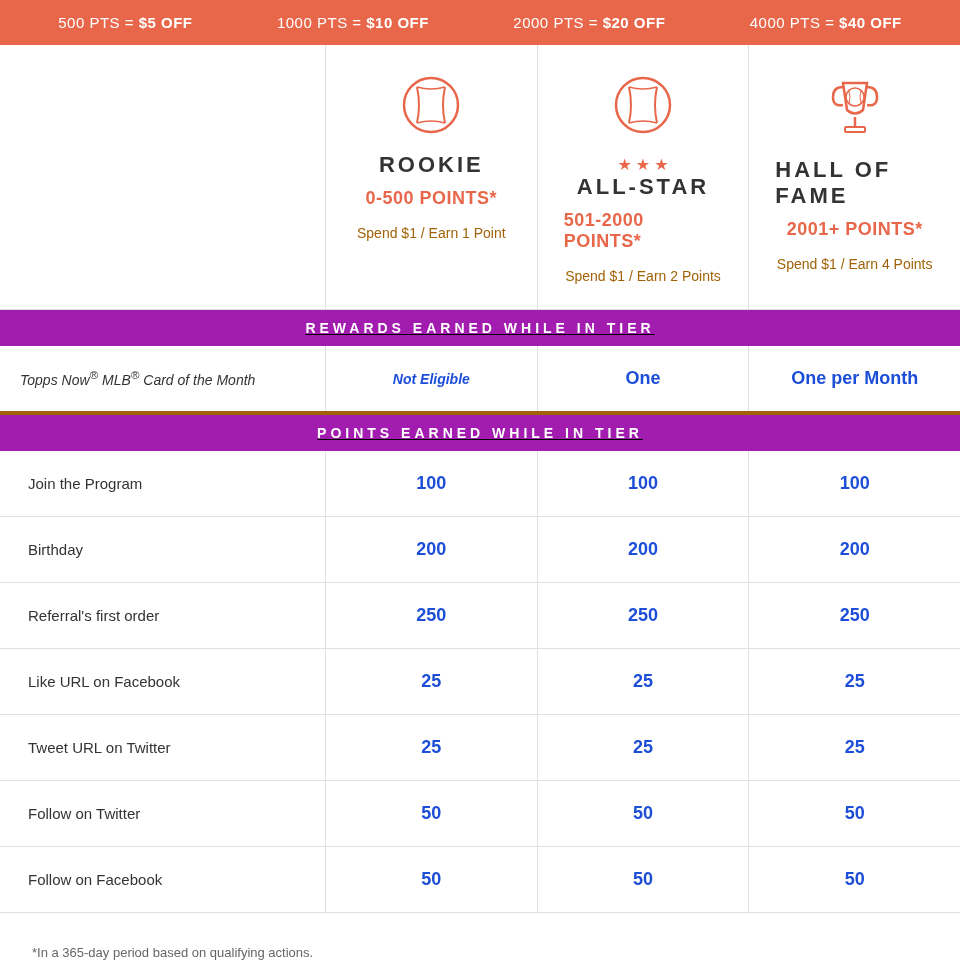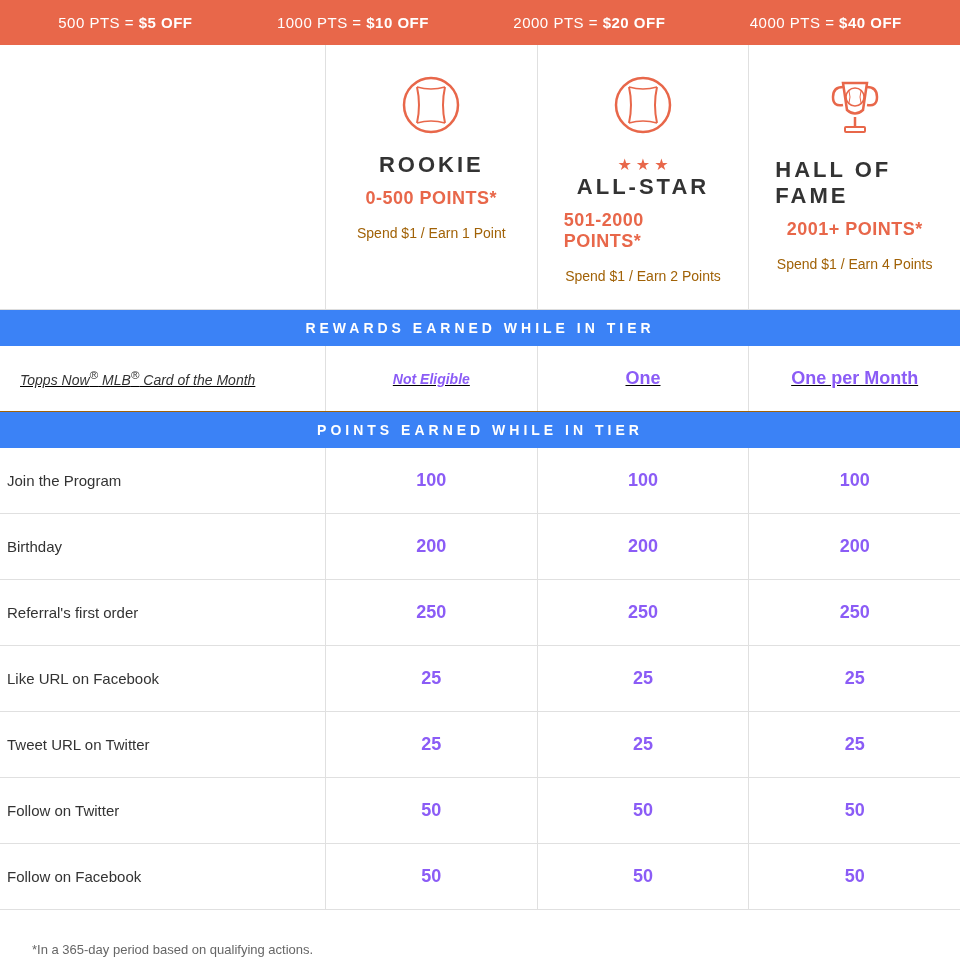--- a/index.html
+++ b/index.html
@@ -71,21 +71,22 @@
       color: #a16207;
       font-size: 14px;
       font-family: Arial, sans-serif;
       margin-top: 12px;
     }
 
     
     .section-header {
       display: grid;
       grid-template-columns: 325px 1fr 1fr 1fr;
-      background: #3b82f6;
+      background: #a21caf;
+      text-decoration: underline;
     }
     .section-header-full {
       grid-column: 1 / -1;
       text-align: center;
       padding: 10px;
       color: #fff;
       font-family: Arial, sans-serif;
       font-size: 14px;
       font-weight: 700;
       letter-spacing: 4px;
@@ -93,50 +94,49 @@
     }
 
     
     .table-row {
       display: grid;
       grid-template-columns: 325px 1fr 1fr 1fr;
       border-bottom: 1px solid #e0e0e0;
     }
     .table-row:last-child { border-bottom: none; }
     .row-label {
-      padding: 22px 7px;
+      padding: 22px 28px;
       font-size: 15px;
       color: #333;
       font-family: Arial, sans-serif;
       display: flex;
       align-items: center;
     }
     .row-value {
       padding: 22px 10px;
       text-align: center;
       font-size: 18px;
       font-weight: 700;
-      color: #8b5cf6;
+      color: #1d4ed8;
       font-family: Arial, sans-serif;
       display: flex;
       align-items: center;
       justify-content: center;
       border-left: 1px solid #e0e0e0;
     }
     .row-value.not-eligible {
       font-size: 14px;
       font-style: italic;
     }
 
     
     .rewards-row {
       display: grid;
       grid-template-columns: 325px 1fr 1fr 1fr;
-      border-bottom: 1px solid #a16207;
-      text-decoration: underline;
+      border-bottom: 4px solid #a16207;
     }
     .rewards-label {
       padding: 18px 20px;
       font-size: 14px;
       color: #333;
       font-family: Arial, sans-serif;
       display: flex;
       align-items: center;
     }
 

